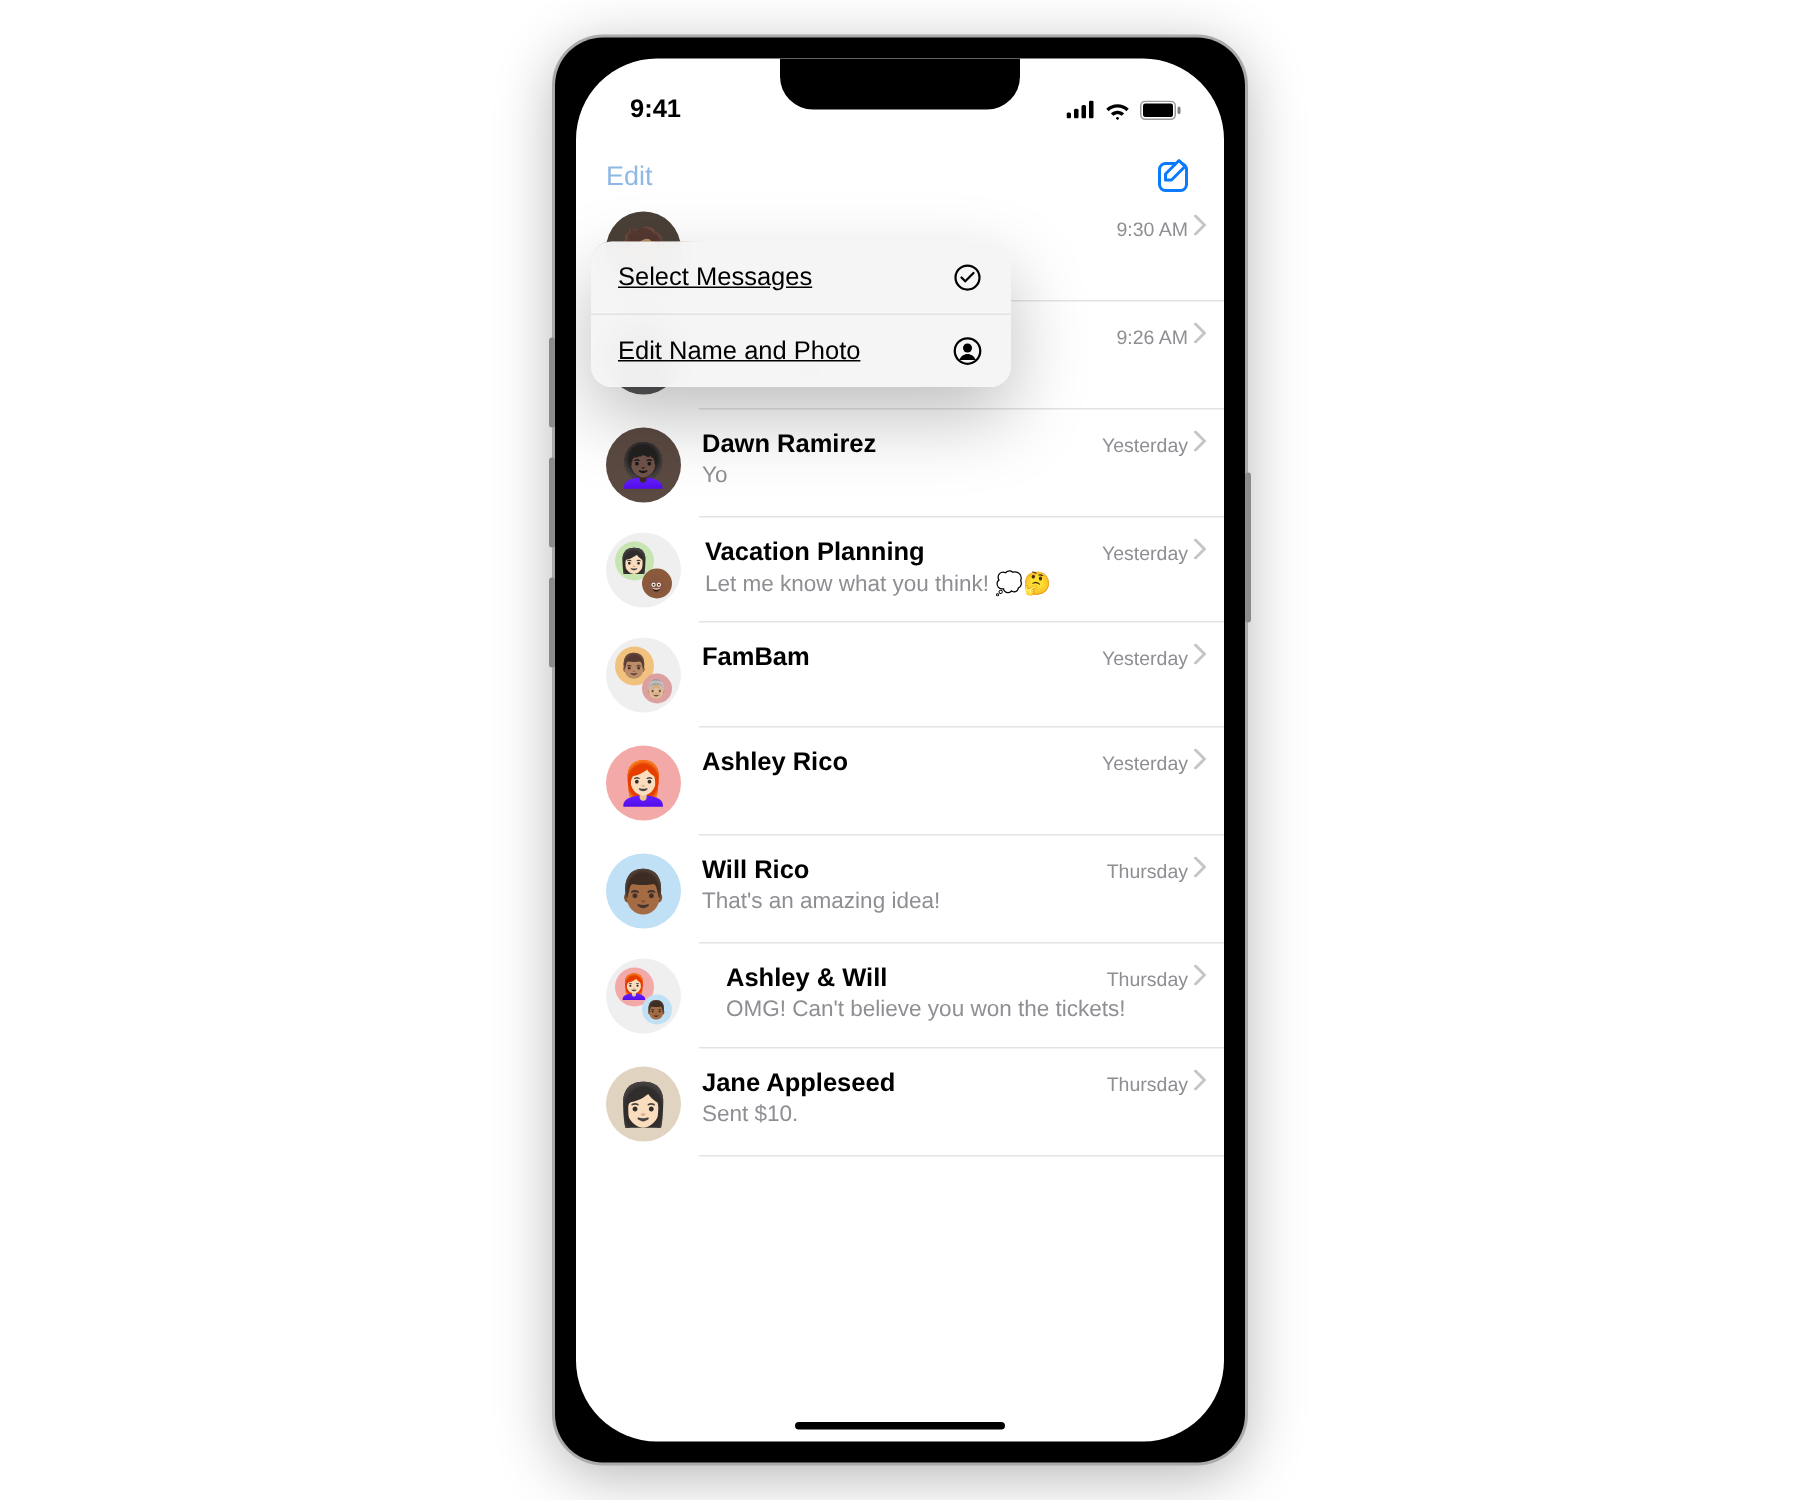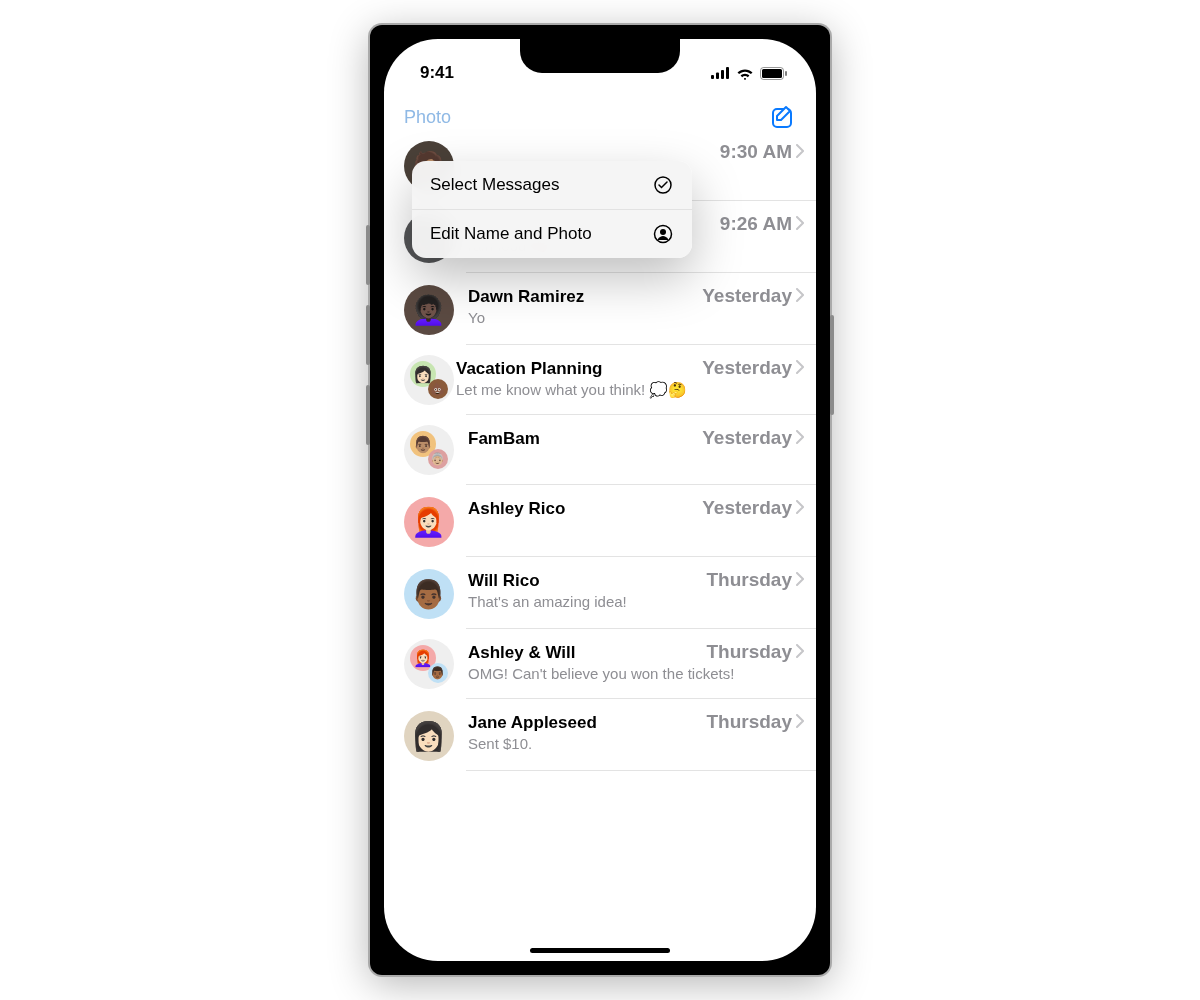--- a/index.html
+++ b/index.html
@@ -10,21 +10,21 @@
     height: 1000px;
     font-family: -apple-system, BlinkMacSystemFont, "Helvetica Neue", Arial, sans-serif;
     display: flex;
     justify-content: center;
     align-items: center;
   }
   .phone {
     width: 460px;
     height: 950px;
     background: #000;
-    border-radius: 12px;
+    border-radius: 32px;
     padding: 14px;
     box-sizing: border-box;
     position: relative;
     box-shadow: 0 0 0 2px #aaa, 0 8px 40px rgba(0,0,0,.3);
   }
   .phone::before, .phone::after {
     content:"";
     position:absolute;
     background:#8b8b8b;
     border-radius:3px;
@@ -80,28 +80,29 @@
   .edit-btn {
     color: #8fb9e5;
     font-size: 18px;
   }
   .compose-icon svg { display:block; }
 
   
   .menu {
     position:absolute;
     top: 122px;
-    left: 28px;
+    left: 10px;
     width: 280px;
     background: rgba(245,245,245,.97);
     border-radius: 14px;
     box-shadow: 0 20px 50px rgba(0,0,0,.25);
     z-index: 50;
     overflow:hidden;
     backdrop-filter: blur(10px);
+    text-decoration: underline;
   }
   .menu-item {
     display:flex;
     justify-content: space-between;
     align-items:center;
     padding: 14px 18px;
     font-size: 17px;
     color:#000;
     border-bottom: 1px solid rgba(0,0,0,.08);
   }
@@ -132,21 +133,21 @@
     border-radius:50%;
     flex-shrink:0;
     margin-right: 14px;
     margin-top:2px;
     position:relative;
     overflow:hidden;
   }
   .row-body { flex:1; min-width:0; padding-top:2px;}
   .row-top { display:flex; align-items:baseline; }
   .name { font-size:17px; font-weight:600; color:#000; flex:1; white-space:nowrap; overflow:hidden; text-overflow:ellipsis;}
-  .time { font-size:19px; color:#8e8e93; margin-left:8px;font-weight:bold; }
+  .time { font-size:13px; color:#8e8e93; margin-left:8px; }
   .chev { color:#c6c6c9; margin-left:4px; margin-top:2px; }
   .preview { font-size:15px; color:#8e8e93; margin-top:2px; white-space:nowrap; overflow:hidden; text-overflow:ellipsis; }
 
   
   .av-a { background:#4a4038;}
   .av-c { background:#555658;}
   .av-f { background:#f4a9a9;}
   .av-g { background:#bfe0f5;}
   .av-i { background:#e0d4c0;}
 
@@ -200,21 +201,21 @@
           <svg width="28" height="13" viewBox="0 0 28 13">
               <rect x="0.5" y="0.5" width="23" height="12" rx="3" stroke="#000" stroke-opacity=".4" fill="none"></rect>
               <rect x="2" y="2" width="20" height="9" rx="1.5" fill="#000"></rect>
               <rect x="25" y="4" width="2" height="5" rx="1" fill="#000" fill-opacity=".5"></rect>
             </svg>
         </span>
       </div>
     </div>
 
     <div class="navbar">
-      <span class="edit-btn">Photo</span>
+      <span class="edit-btn">Edit</span>
       <span class="compose-icon">
         <svg width="26" height="26" viewBox="0 0 26 26" fill="none">
             <rect x="3" y="5" width="18" height="18" rx="4" stroke="#0a7aff" stroke-width="2"></rect>
             <path d="M16 3l4 4-9 9H7v-4l9-9z" fill="#fff" stroke="#0a7aff" stroke-width="2" stroke-linejoin="round"></path>
           </svg>
       </span>
     </div>
 
     <div class="list">
 
@@ -271,21 +272,21 @@
 
       <div class="row">
         <div class="group-avatar">
           <div class="g1" style="background:#c7e5b1">
               <div class="memoji" style="font-size:16px">👩🏻</div>
             </div>
           <div class="g2" style="background:#8a5a3a">
               <div class="memoji" style="font-size:12px">💩</div>
             </div>
         </div>
-        <div class="row-body" style="margin-left:2px;">
+        <div class="row-body" style="margin-left:16px;">
           <div class="row-top">
             <span class="name">Vacation Planning</span>
             <span class="time">Yesterday</span>
             <span class="chev"><svg width="8" height="14" viewBox="0 0 8 14">
                   <path d="M1 1l6 6-6 6" stroke="#c6c6c9" stroke-width="2" fill="none" stroke-linecap="round"></path>
                 </svg></span>
           </div>
           <div class="preview">Let me know what you think! 💭🤔</div>
         </div>
         <div class="sep"></div>
@@ -347,21 +348,21 @@
 
       <div class="row">
         <div class="group-avatar">
           <div class="g1" style="background:#f4a9a9">
               <div class="memoji" style="font-size:16px">👩🏻‍🦰</div>
             </div>
           <div class="g2" style="background:#bfe0f5">
               <div class="memoji" style="font-size:12px">👨🏾</div>
             </div>
         </div>
-        <div class="row-body" style="margin-left:14px;">
+        <div class="row-body" style="margin-left:30px;">
           <div class="row-top">
             <span class="name">Ashley &amp; Will</span>
             <span class="time">Thursday</span>
             <span class="chev"><svg width="8" height="14" viewBox="0 0 8 14">
                   <path d="M1 1l6 6-6 6" stroke="#c6c6c9" stroke-width="2" fill="none" stroke-linecap="round"></path>
                 </svg></span>
           </div>
           <div class="preview">OMG! Can't believe you won the tickets!</div>
         </div>
         <div class="sep"></div>

